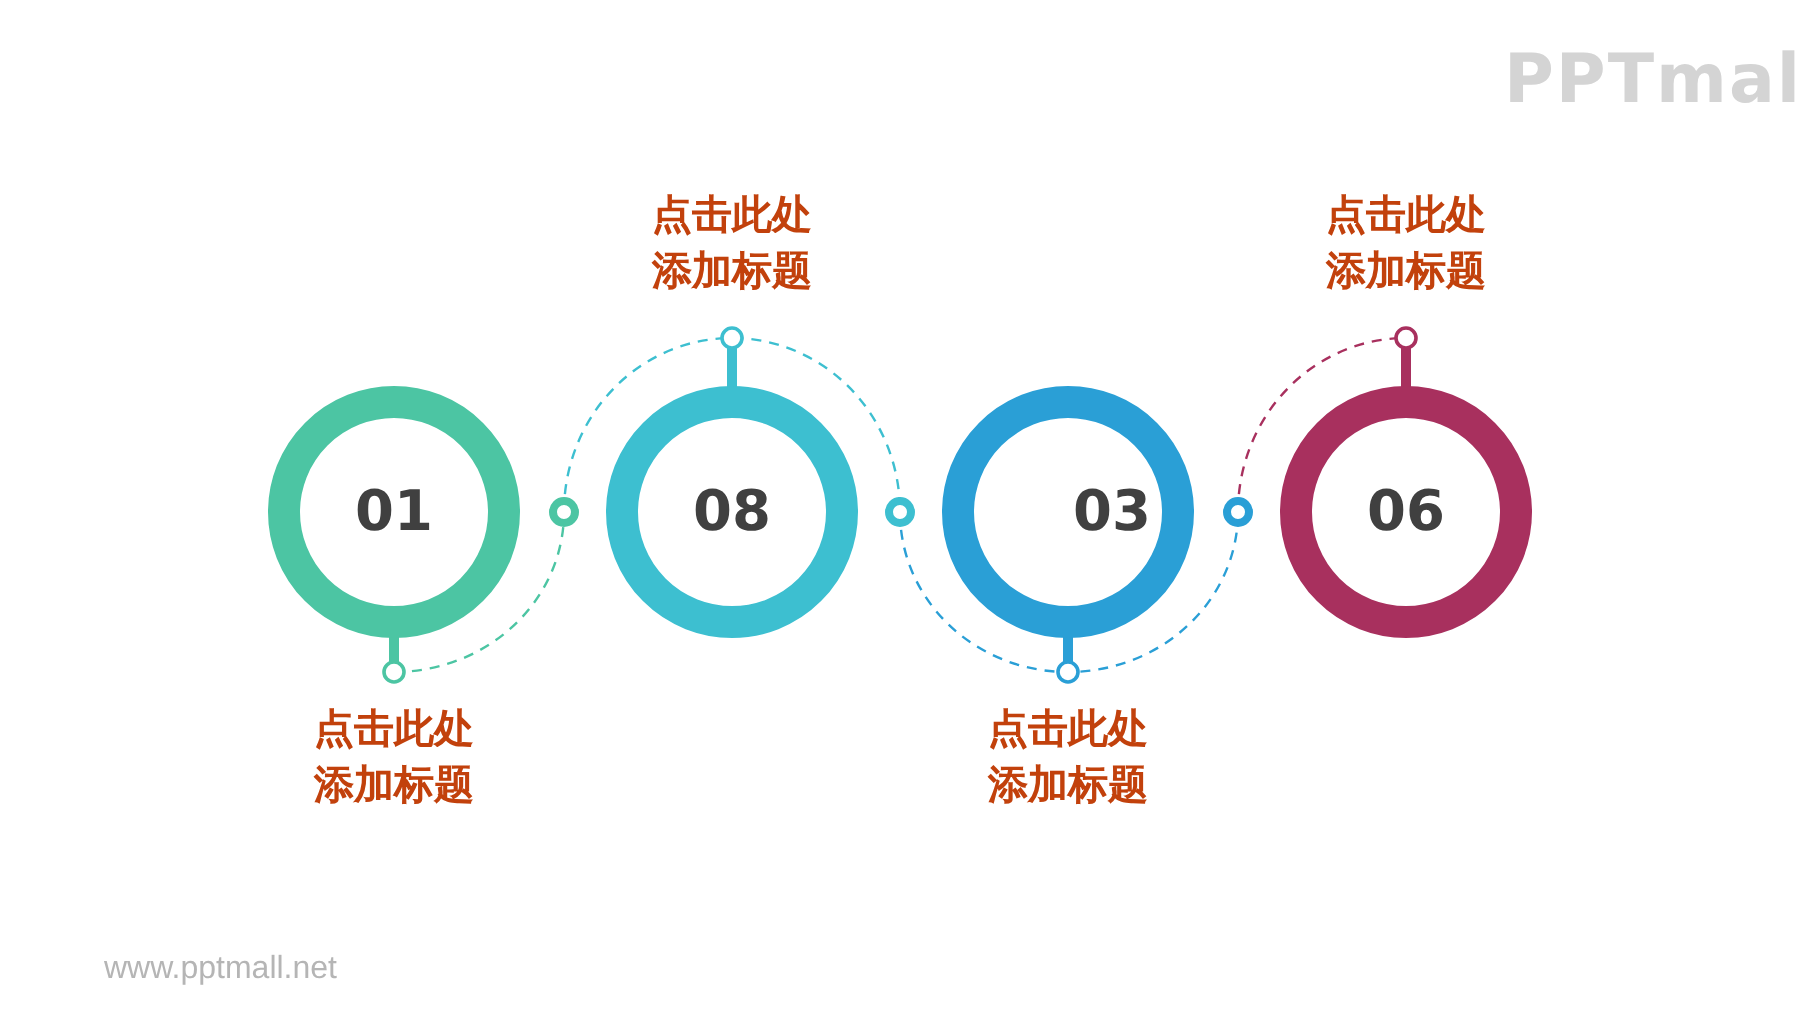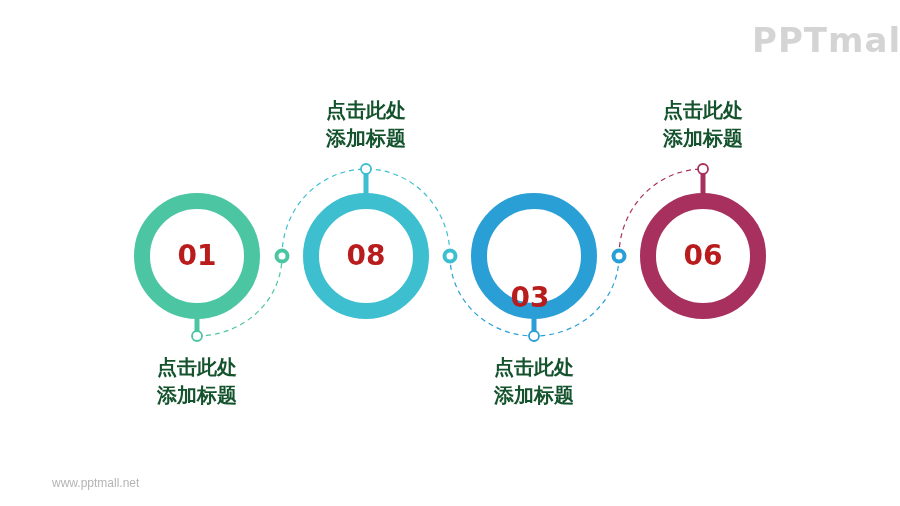--- a/index.html
+++ b/index.html
@@ -1,28 +1,28 @@
 <!DOCTYPE html>
 <html><head>
   <meta charset="utf-8">
   <style>
     html, body { margin: 0; padding: 0; background: #ffffff; }
     body { width: 900px; height: 506px; position: relative; overflow: hidden;
            font-family: "DejaVu Sans", "Liberation Sans", sans-serif; }
     .logo { position: absolute; left: 752px; top: 20px; font-size: 34px; font-weight: bold;
             color: #d4d4d4; letter-spacing: 1px; font-family: "DejaVu Sans", sans-serif; }
-    .footer { position: absolute; left: 52px; top: 476px; font-size: 12px; color: #b5b5b5;
+    .footer { position: absolute; left: 52px; top: 476px; font-size: 16px; color: #b5b5b5;
               font-family: "Liberation Sans", sans-serif; }
     svg.diagram { position: absolute; left: 0; top: 0; }
     .num { position: absolute; width: 80px; height: 40px; line-height: 40px; text-align: center;
-           font-size: 28px; font-weight: bold; color: #b91c1c;
+           font-size: 28px; font-weight: bold; color: #404040;
            font-family: "DejaVu Sans", sans-serif; }
     .label { position: absolute; width: 110px; text-align: center; font-size: 20px;
-             font-weight: bold; color: #14532d; line-height: 28px;
-             font-family: Liberation Serif, serif; }
+             font-weight: bold; color: #c2410c; line-height: 28px;
+             font-family: Liberation Mono, monospace; }
     .label div { white-space: nowrap; }
   </style>
 </head>
 <body>
 
 <div class="logo">PPTmall</div>
 
 <svg class="diagram" width="900" height="506" viewBox="0 0 900 506">
 
   <g fill="none" stroke-width="1.2" stroke-dasharray="5,4">
@@ -59,21 +59,21 @@
 
   <g fill="#ffffff" stroke-width="4">
     <circle cx="282" cy="256" r="5.5" stroke="#4cc5a3"></circle>
     <circle cx="450" cy="256" r="5.5" stroke="#3dbfd0"></circle>
     <circle cx="619" cy="256" r="5.5" stroke="#2a9fd6"></circle>
   </g>
 </svg>
 
 <div class="num" style="left:157px; top:236px;">01</div>
 <div class="num" style="left:326px; top:236px;">08</div>
-<div class="num" style="left:490px; top:236px;margin-top:42px;">03</div>
+<div class="num" style="left:516px; top:236px;">03</div>
 <div class="num" style="left:663px; top:236px;">06</div>
 
 <div class="label" style="left:142px; top:353px;">
   <div>点击此处</div>
   <div>添加标题</div>
 </div>
 <div class="label" style="left:311px; top:96px;">
   <div>点击此处</div>
   <div>添加标题</div>
 </div>

